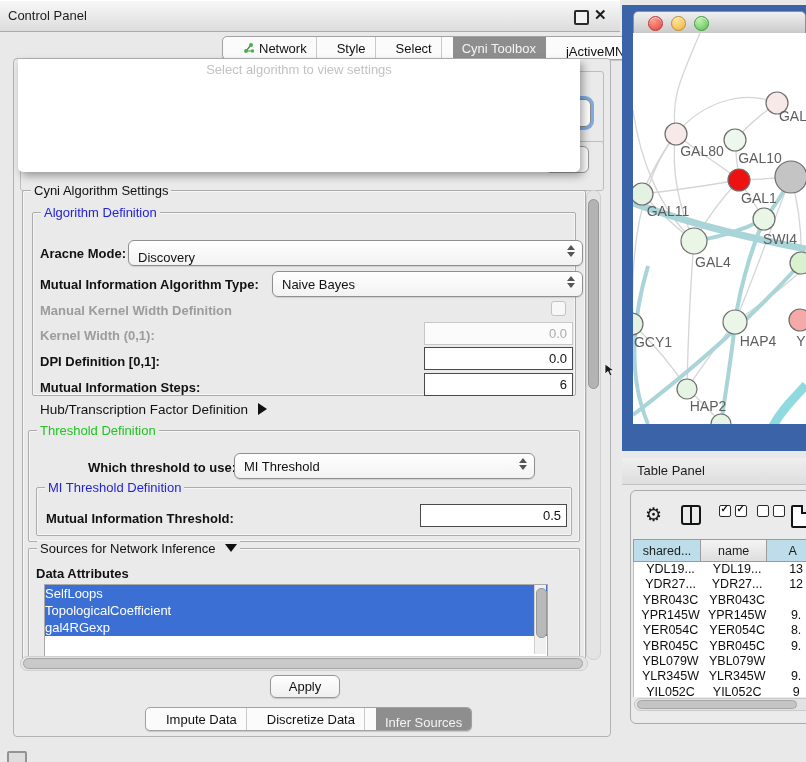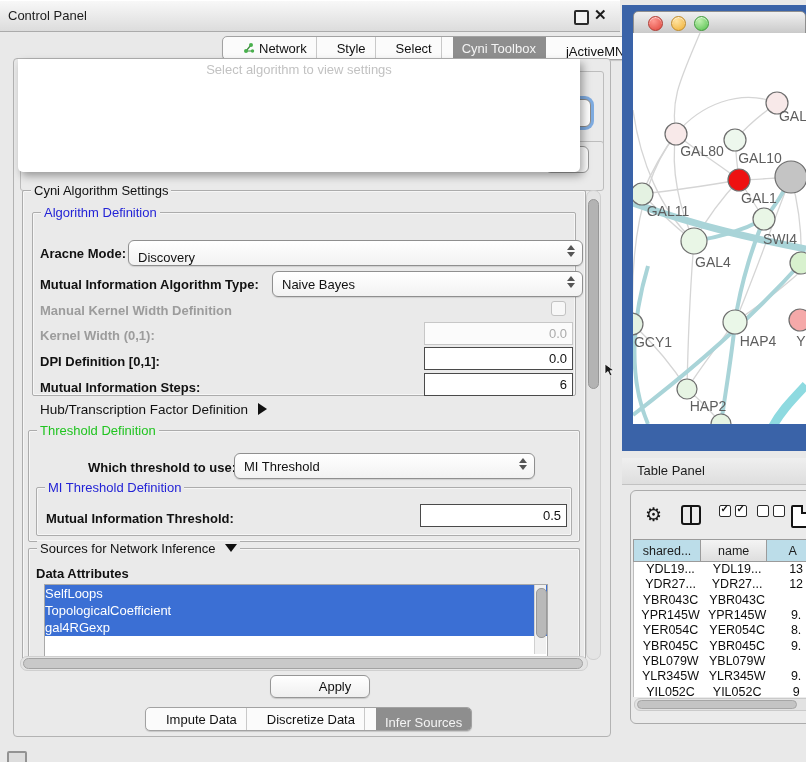--- a/index.html
+++ b/index.html
@@ -66,21 +66,21 @@
 
   
   #v-scroll{left:586px;top:190px;width:13px;height:468px;background:#E4E4E4;border:1px solid #CFCFCF;border-radius:7px;}
   #v-thumb{left:1px;top:8px;width:9px;height:188px;background:#B3B3B3;border:1px solid #979797;border-radius:6px;}
   #h-scroll{left:20px;top:656px;width:566px;height:13px;background:#E4E4E4;border:1px solid #CFCFCF;border-radius:7px;}
   #h-thumb{left:2px;top:1px;width:558px;height:9px;background:#C9C9C9;border:1px solid #A3A3A3;border-radius:6px;}
 
   
   #apply-btn{left:270px;top:675px;width:68px;height:21px;background:linear-gradient(#FFFFFF,#EFEFEF);
      border:1px solid #969696;border-radius:6px;font-size:13px;color:#111;
-     display:flex;align-items:center;justify-content:center;box-shadow:0 1px 1px rgba(0,0,0,.15);padding-left:30px;}
+     display:flex;align-items:center;justify-content:center;box-shadow:0 1px 1px rgba(0,0,0,.15);}
 
   
   #algo-dd{left:18px;top:59px;width:562px;height:113px;background:#FFFFFF;
      box-shadow:3px 4px 8px rgba(0,0,0,.35);border-radius:0 0 5px 5px;z-index:40;}
   #algo-placeholder{text-align:center;color:#C2C2C2;font-size:13px;padding-top:3px;height:17px;}
   .dd-item{height:15.6px;line-height:15.6px;font-size:13.5px;color:#0a0a0a;padding-left:2px;white-space:nowrap;}
   .dd-item.bold{font-weight:bold;}
 
   
   #net-frame{left:622px;top:5px;width:184px;height:446px;background:#3A63A8;}

